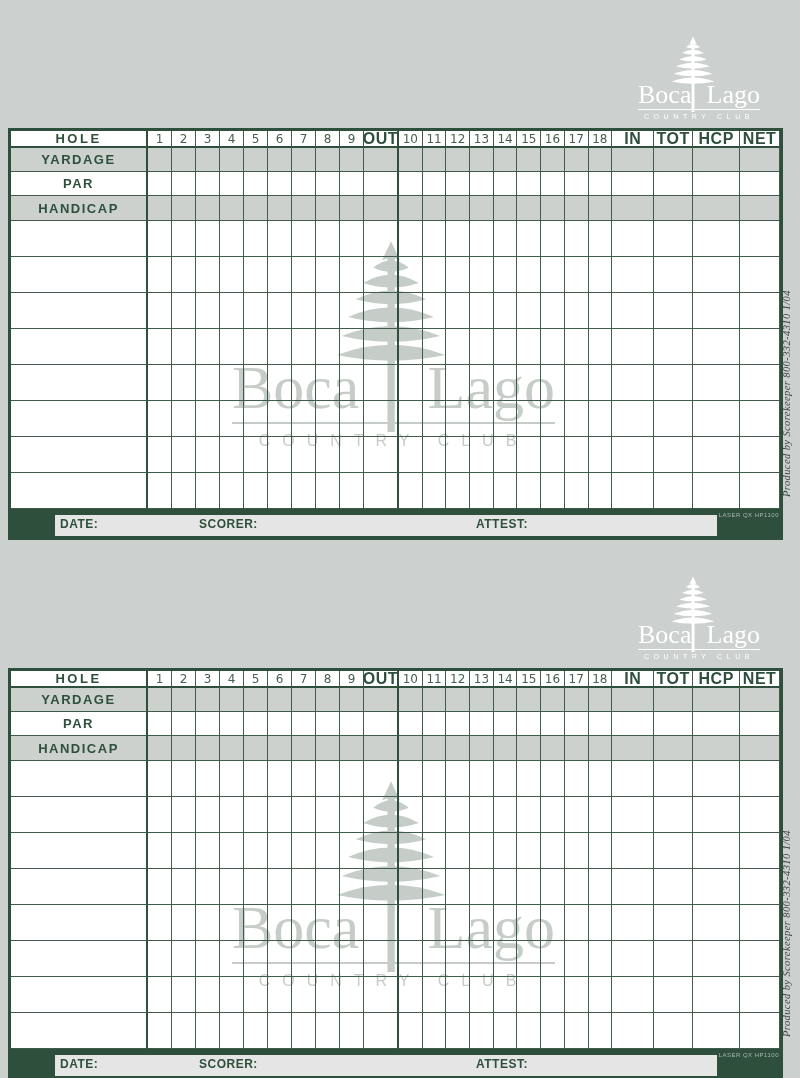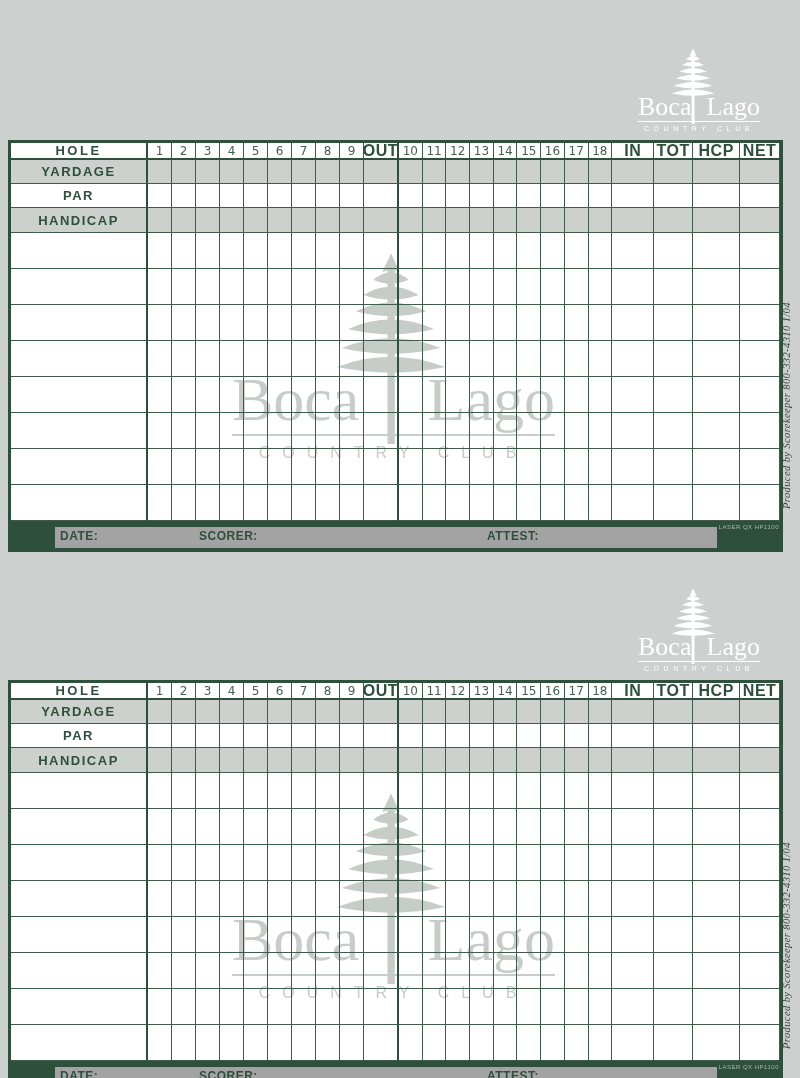--- a/index.html
+++ b/index.html
@@ -6,21 +6,21 @@
     --bg:#ccd0cf;
     --dk:#2d4f3c;
     --line:#3f5c4b;
     --shade:#ccd1ce;
     --numcol:#46604f;
     --wm:#c6cdc8;
   }
   *{margin:0;padding:0;box-sizing:border-box;}
   html,body{width:800px;height:1078px;overflow:hidden;background:var(--bg);
     font-family:"Liberation Sans",sans-serif;}
-  .panel{position:absolute;left:0;width:800px;height:540px;overflow:hidden;margin-top:12px;}
+  .panel{position:absolute;left:0;width:800px;height:540px;overflow:hidden;}
   #panel-top{top:0;}
   #panel-bottom{top:540px;height:538px;}
 
   
   .logo{position:absolute;left:638px;top:36px;width:122px;height:88px;}
   .logo .tree{position:absolute;left:30px;top:0;width:50px;height:76px;}
   .tree-white{fill:#ffffff;}
   .tree-gray{fill:var(--wm);}
   .logo-name{position:absolute;top:46px;left:0;width:100%;display:flex;
     justify-content:space-between;font-family:"Liberation Serif",serif;
@@ -52,25 +52,25 @@
   .wm-name{position:absolute;top:118px;left:0;width:100%;display:flex;
     justify-content:space-between;font-family:"Liberation Serif",serif;
     font-size:62px;line-height:62px;color:var(--wm);}
   .wm-underline{position:absolute;top:184px;left:0;width:100%;height:2px;background:var(--wm);}
   .wm-sub{position:absolute;top:194px;left:0;width:100%;text-align:center;
     font-size:16px;letter-spacing:12px;color:var(--wm);white-space:nowrap;overflow:hidden;}
 
   
   .footer-bar{position:absolute;left:8px;top:512px;width:775px;height:28px;
     background:var(--dk);z-index:3;}
-  .footer-inset{position:absolute;left:47px;top:3px;width:662px;height:21px;background:#a3a3a3;}
+  .footer-inset{position:absolute;left:47px;top:3px;width:662px;height:21px;background:#e5e5e5;}
   .f-lab{position:absolute;top:2px;font-weight:bold;font-size:12px;color:var(--dk);letter-spacing:.5px;}
   .f-date{left:5px;}
   .f-scorer{left:144px;}
-  .f-attest{left:432px;}
+  .f-attest{left:421px;}
   .print-code{position:absolute;right:4px;top:0px;font-size:6px;color:#a9b7ad;
     letter-spacing:.5px;}
 
   
   .producer{position:absolute;left:781px;top:297px;width:17px;height:200px;
     writing-mode:vertical-rl;transform:rotate(180deg);
     font-family:"Liberation Serif",serif;font-style:italic;font-size:10.5px;
     color:#37453d;letter-spacing:.4px;white-space:nowrap;}
 </style>
 </head>

